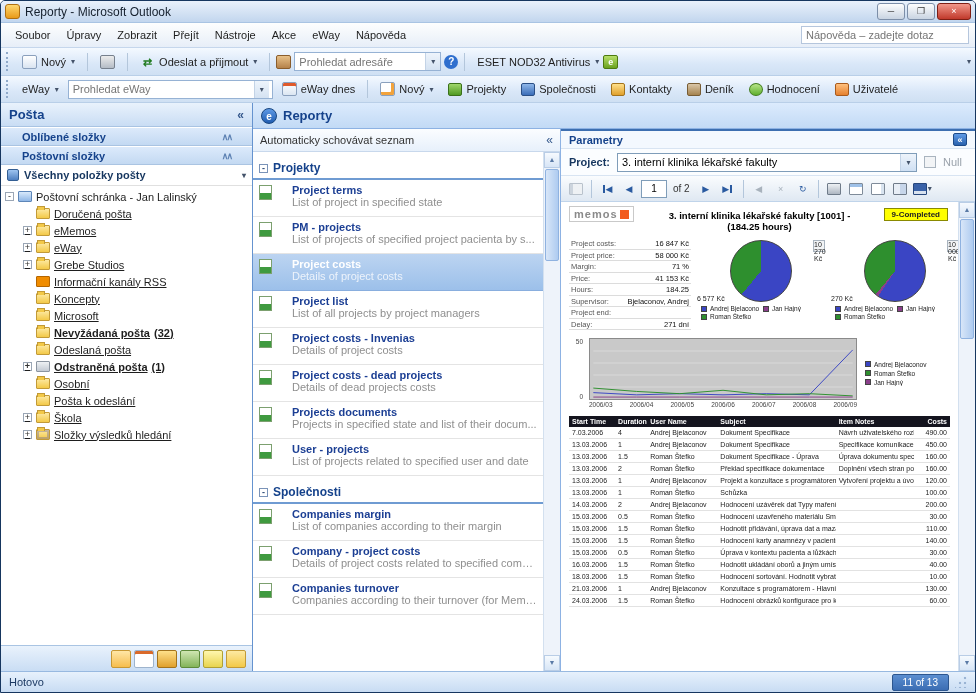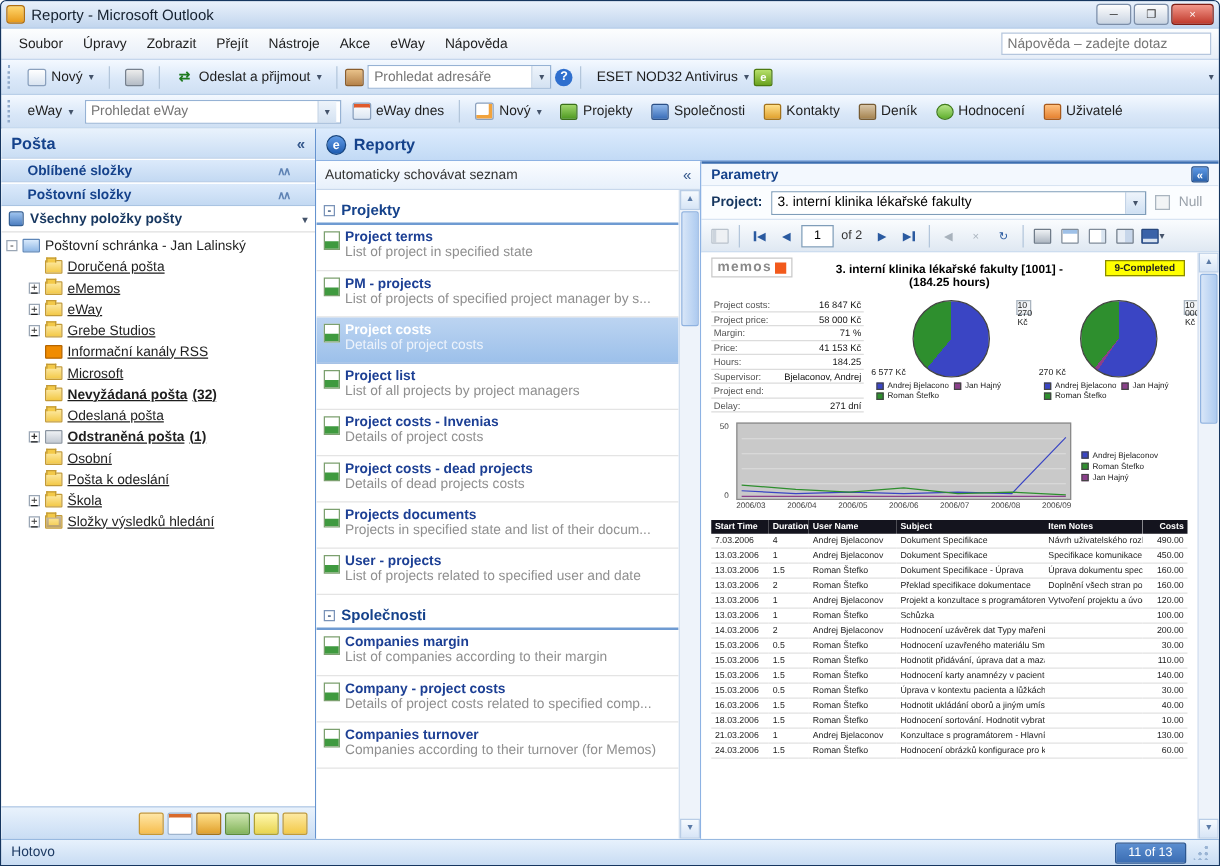--- a/index.html
+++ b/index.html
@@ -116,21 +116,21 @@
   .rlist { width:308px; flex:none; border-right:1px solid #8db2e3; position:relative; background:#fff; overflow:hidden; }
   .rl-header { height:23px; background:linear-gradient(#fbfdff,#e7f0fb); border-bottom:1px solid #c8d8ec;
                display:flex; align-items:center; padding:0 7px; color:#333; }
   .rl-header .pin { margin-left:auto; color:#35588c; font-size:12px; }
   .rl-scrollarea { position:absolute; top:23px; left:0; right:17px; bottom:0; overflow:hidden; }
   .rl-group { display:flex; align-items:center; gap:5px; padding:9px 6px 3px; color:#15428b; font-weight:bold;
               font-size:12px; border-bottom:2px solid #6f9bd2; }
   .grp-box { width:9px; height:9px; border:1px solid #7a93b8; background:#fff; font-size:9px; line-height:7px;
              text-align:center; color:#33507a; }
   .grp-box::before { content:"-"; }
-  .rl-item { display:flex; gap:4px; padding:4px 6px; min-height:37px; border-bottom:1px solid #e4e4e4; }
+  .rl-item { display:flex; gap:20px; padding:4px 6px; min-height:37px; border-bottom:1px solid #e4e4e4; }
   .ric { width:13px; height:15px; background:#fff; border:1px solid #7ca06f; flex:none; margin-top:1px;
          box-shadow:inset 0 -6px 0 #3f9a3f; }
   .rl-text { min-width:0; display:flex; flex-direction:column; }
   .rl-title { font-weight:bold; color:#1c3f94; white-space:nowrap; overflow:hidden; text-overflow:ellipsis; }
   .rl-desc { color:#8f8f8f; white-space:nowrap; overflow:hidden; text-overflow:ellipsis; }
   .rl-item.sel { background:linear-gradient(#bcd4f1,#9cc0ea); border-color:#89aede; }
   .rl-item.sel .rl-title { color:#fff; } .rl-item.sel .rl-desc { color:#edf3fb; }
   .scrollbar { position:absolute; top:23px; right:0; bottom:0; width:17px; background:#eef3fa; border-left:1px solid #d3e0ef; }
   .sb-btn { height:16px; background:linear-gradient(#f6fafe,#d7e5f6); border:1px solid #b9cde6; color:#5a7aa6;
             font-size:7px; text-align:center; line-height:14px; }
@@ -396,20 +396,26 @@
             <span style="margin-left:4px;"></span>
           </div>
 
           <div class="trow2 lv2">
             <span class="exp"></span>
             <span class="ticon rss"></span>
             <span>Informační kanály RSS</span>
             <span style="margin-left:4px;"></span>
           </div>
 
+          <div class="trow2 lv2">
+            <span class="exp"></span>
+            <span class="ticon folder"></span>
+            <span>Koncepty</span>
+            <span style="margin-left:4px;"></span>
+          </div>
 
           <div class="trow2 lv2">
             <span class="exp"></span>
             <span class="ticon folder"></span>
             <span>Microsoft</span>
             <span style="margin-left:4px;"></span>
           </div>
 
           <div class="trow2 bold lv2">
             <span class="exp"></span>
@@ -500,21 +506,21 @@
                   <span class="rl-text">
                     <span class="rl-title">Project terms</span>
                     <span class="rl-desc">List of project in specified state</span>
                   </span>
                 </div>
 
                 <div class="rl-item">
                   <span class="ric"></span>
                   <span class="rl-text">
                     <span class="rl-title">PM - projects</span>
-                    <span class="rl-desc">List of projects of specified project manager by s...</span>
+                    <span class="rl-desc">List of projects of specified project pacienta by s...</span>
                   </span>
                 </div>
 
                 <div class="rl-item sel">
                   <span class="ric"></span>
                   <span class="rl-text">
                     <span class="rl-title">Project costs</span>
                     <span class="rl-desc">Details of project costs</span>
                   </span>
                 </div>

